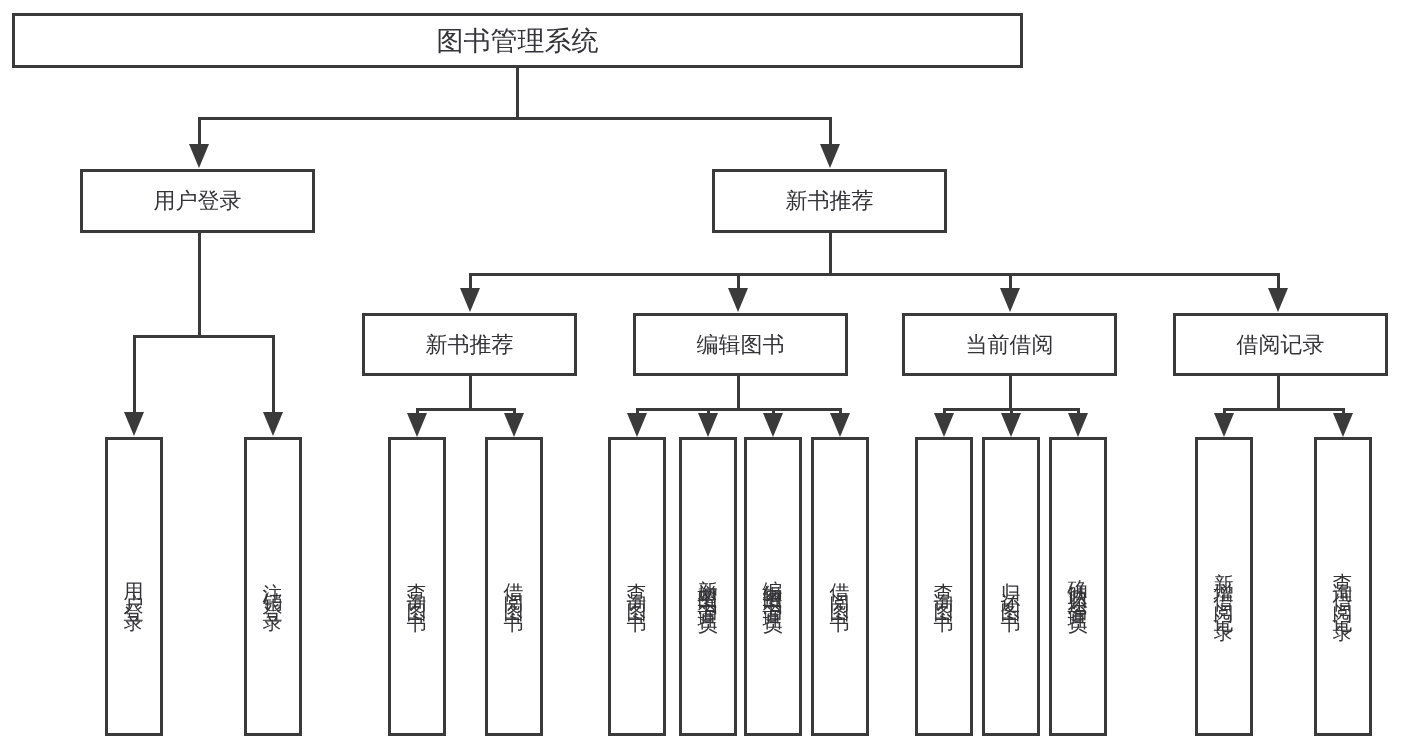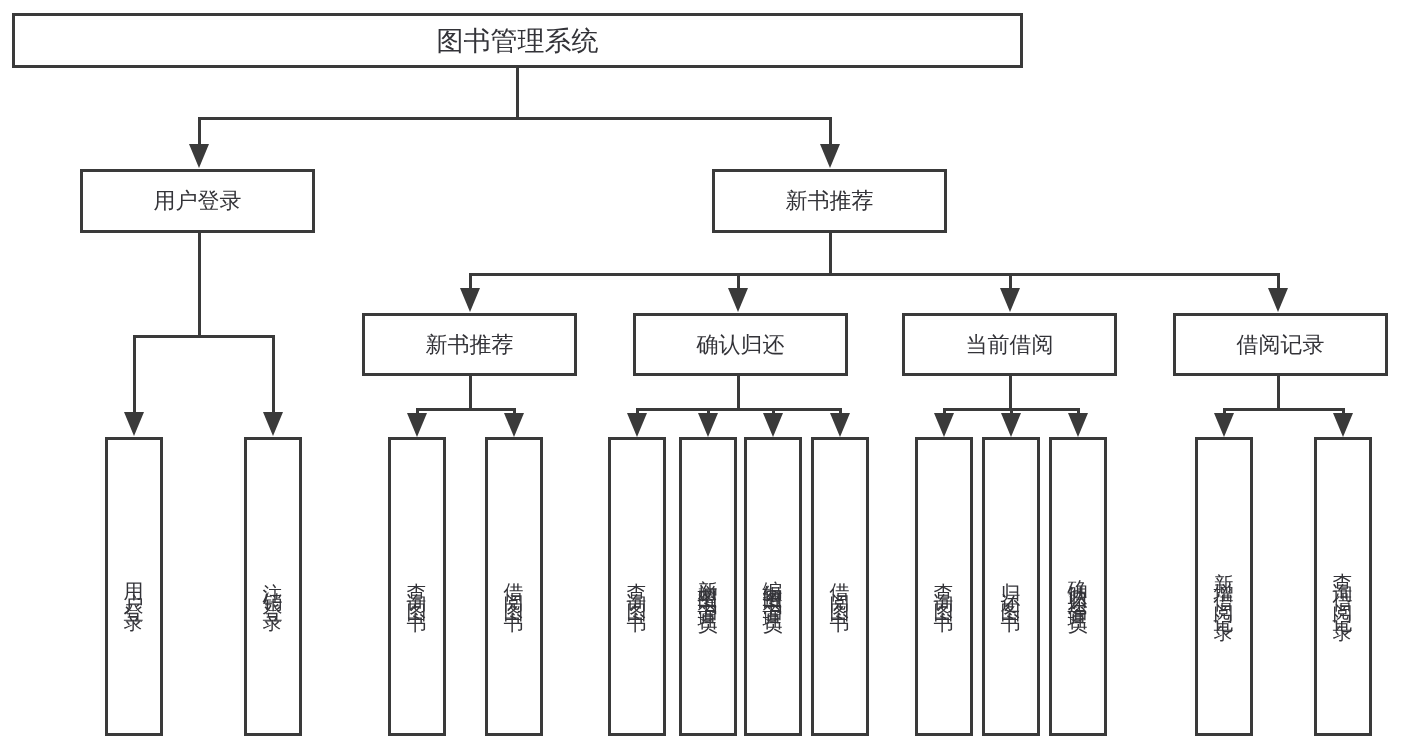--- a/index.html
+++ b/index.html
@@ -61,21 +61,21 @@
   <div class="vline" style="left:469px; top:273px; height:18px;"></div>
   <div class="arrow" style="left:460px; top:288px;"></div>
   <div class="vline" style="left:737px; top:273px; height:18px;"></div>
   <div class="arrow" style="left:728px; top:288px;"></div>
   <div class="vline" style="left:1009px; top:273px; height:18px;"></div>
   <div class="arrow" style="left:1000px; top:288px;"></div>
   <div class="vline" style="left:1277px; top:273px; height:18px;"></div>
   <div class="arrow" style="left:1268px; top:288px;"></div>
 
   <div class="node" style="left:362px; top:313px; width:215px; height:63px;">新书推荐</div>
-  <div class="node" style="left:633px; top:313px; width:215px; height:63px;">确认归还</div>
+  <div class="node" style="left:633px; top:313px; width:215px; height:63px;">编辑图书</div>
   <div class="node" style="left:1173px; top:313px; width:215px; height:63px;">借阅记录</div>
   <div class="node" style="left:902px; top:313px; width:215px; height:63px;">当前借阅</div>
 
   <div class="vline" style="left:469px; top:376px; height:35px;"></div>
   <div class="vline" style="left:737px; top:376px; height:35px;"></div>
   <div class="vline" style="left:1009px; top:376px; height:35px;"></div>
   <div class="vline" style="left:1277px; top:376px; height:35px;"></div>
 
   <div class="hline" style="left:416px; top:408px; width:100px;"></div>
   <div class="hline" style="left:636px; top:408px; width:206px;"></div>

